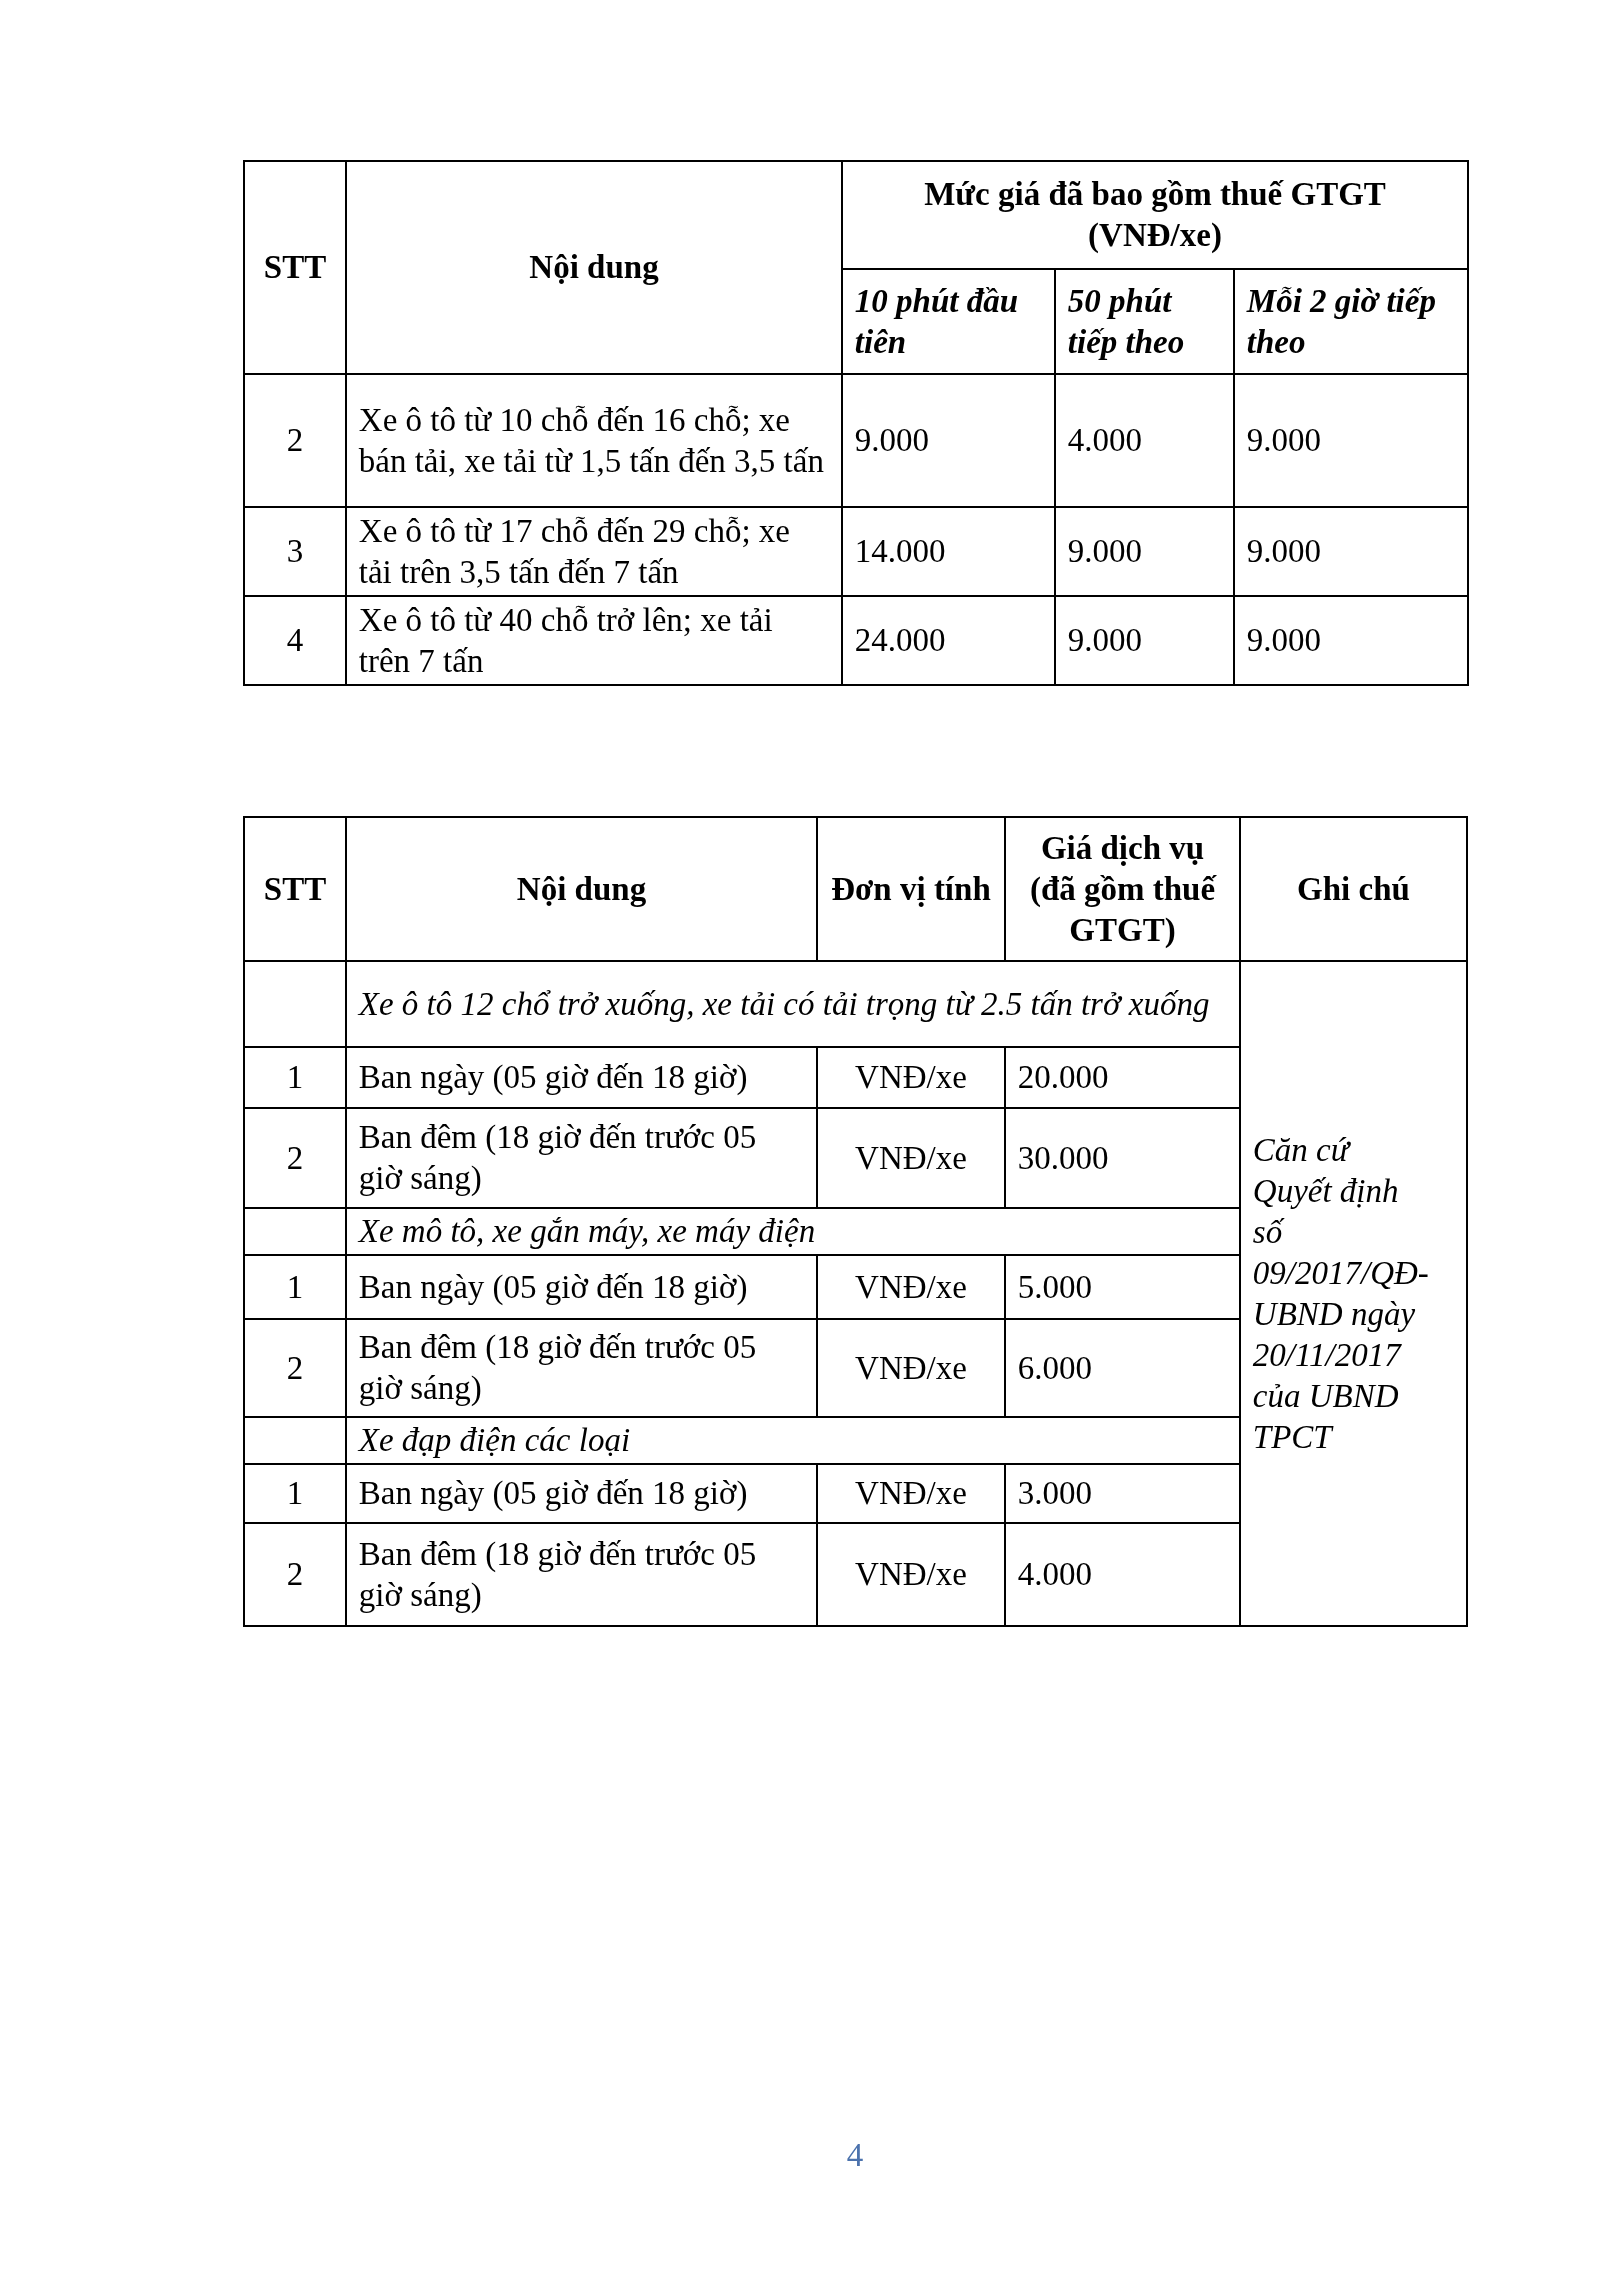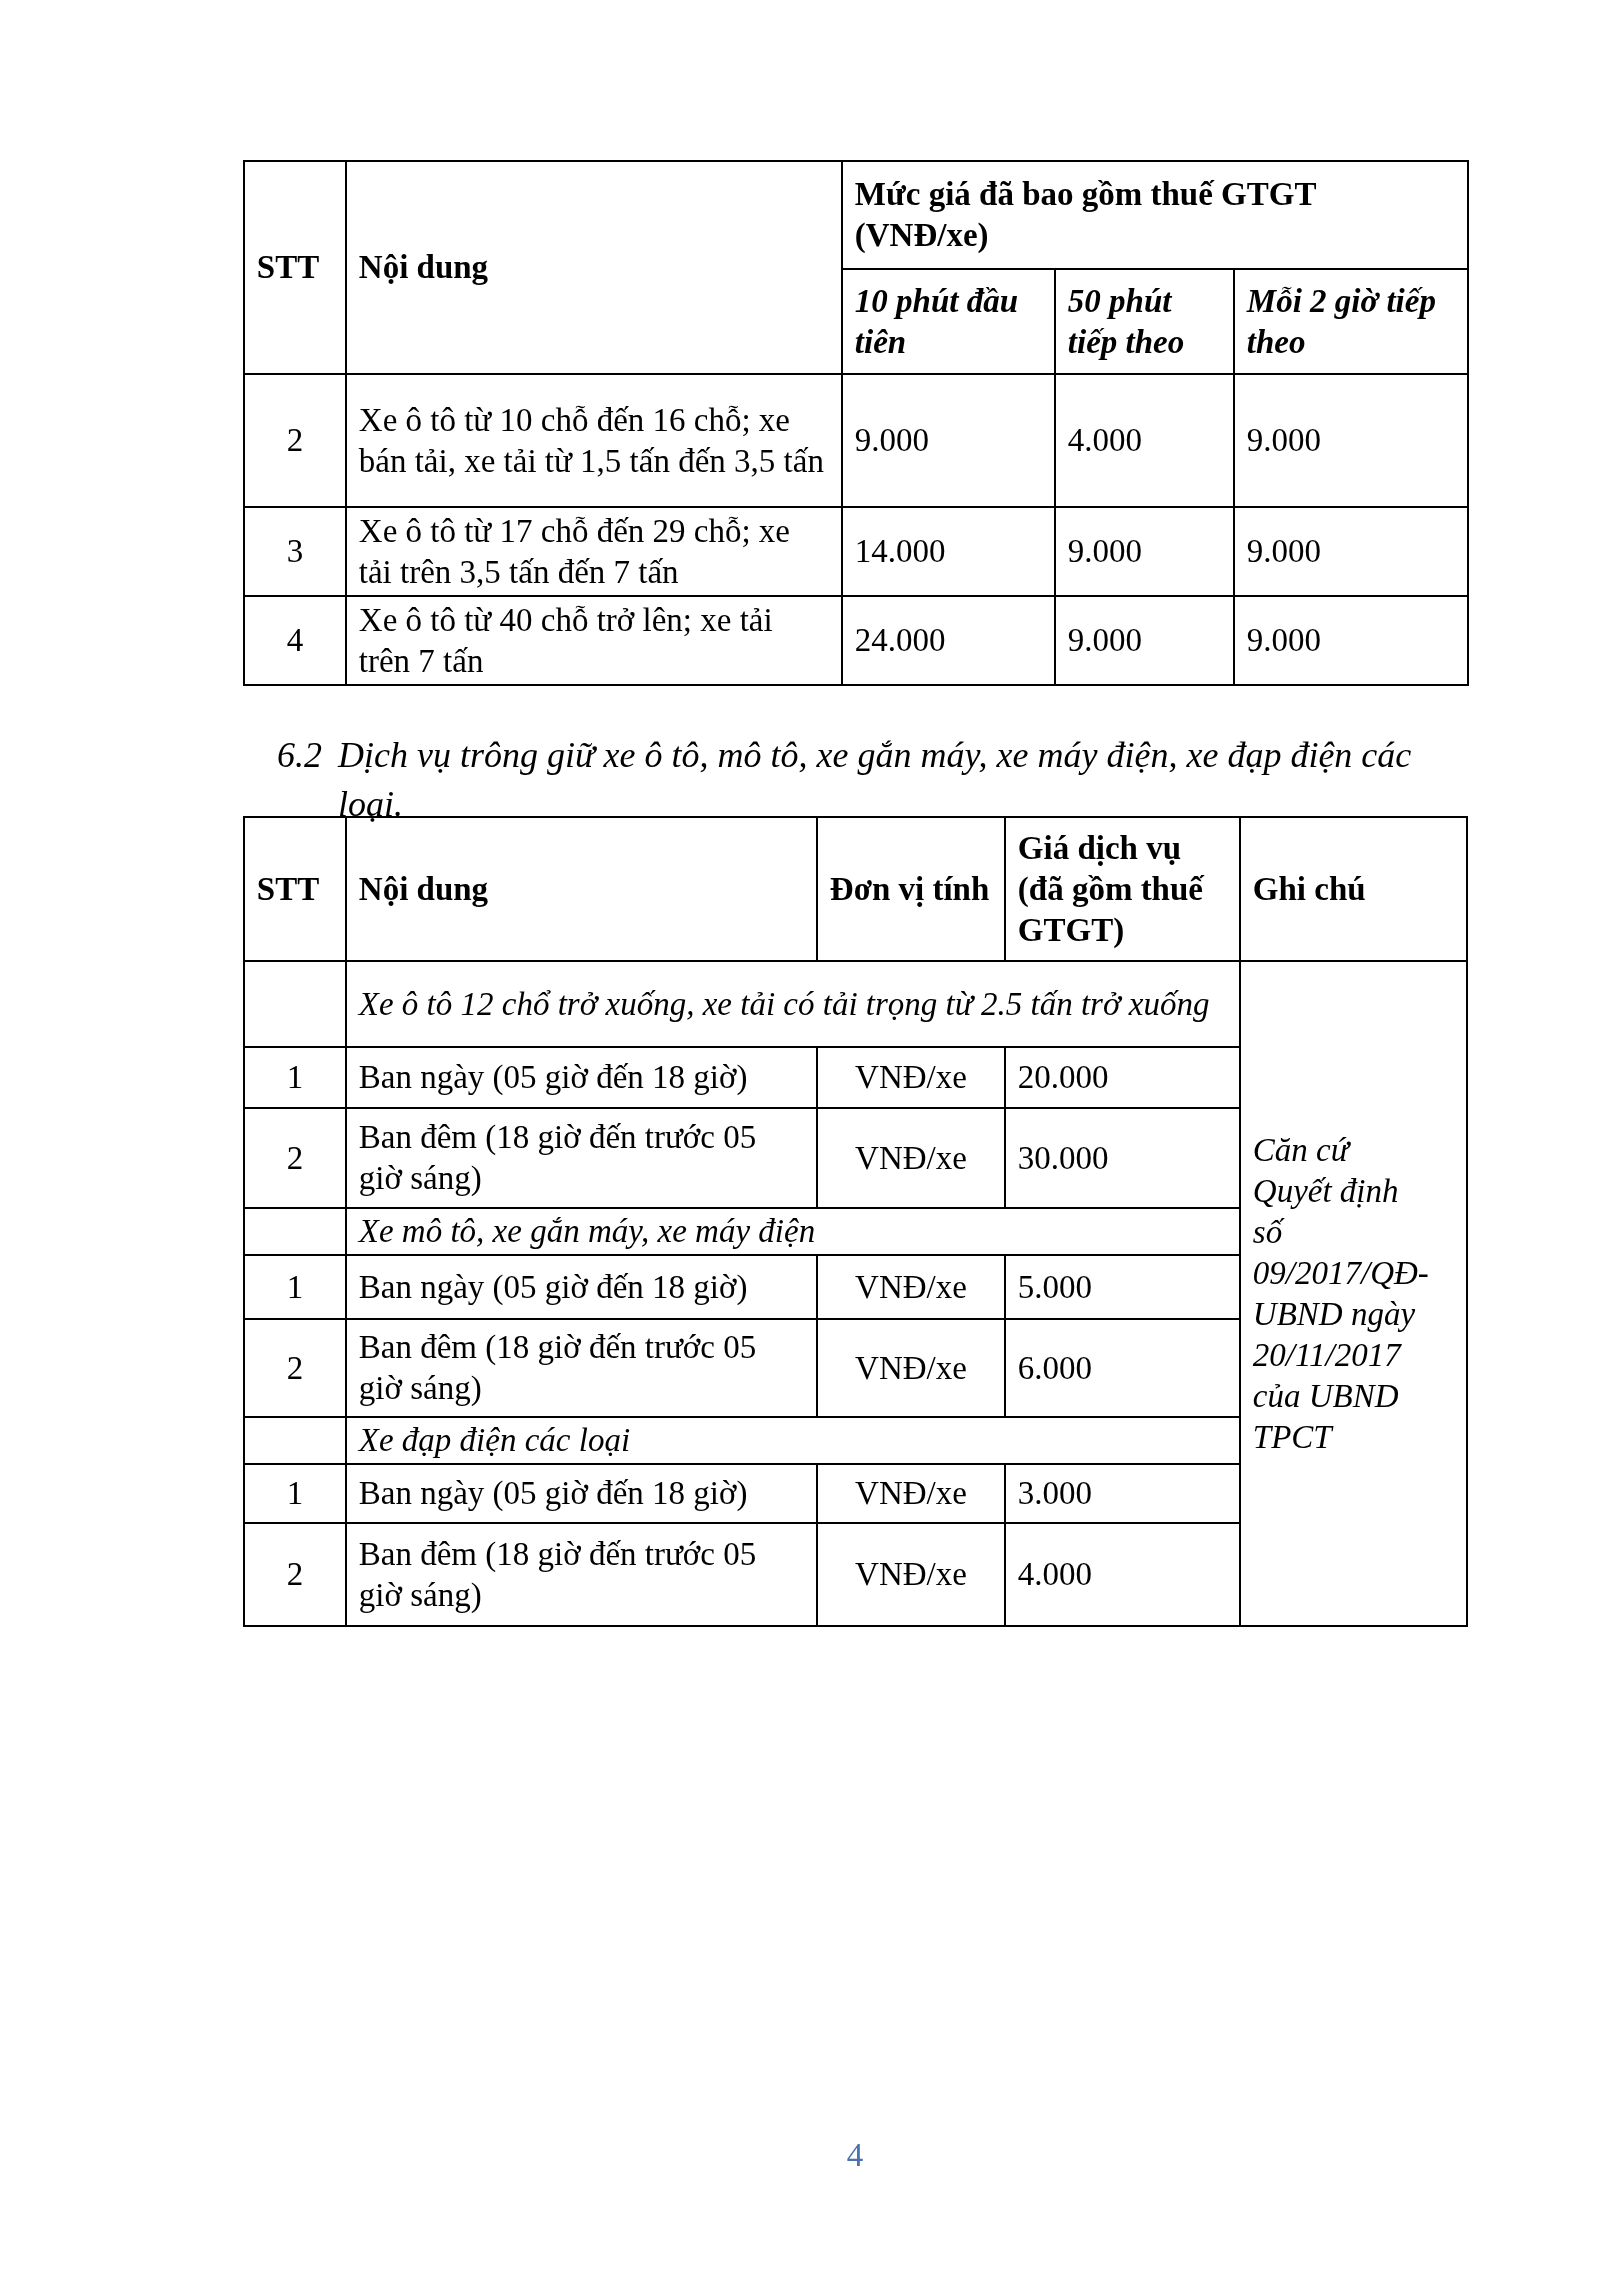--- a/index.html
+++ b/index.html
@@ -33,21 +33,21 @@
     padding: 2px 11.8px;
     overflow: hidden;
   }
   #table1 { left: 243px; top: 160px; }
   #table2 { left: 243px; top: 816px; }
 
   td.hdr {
     font-weight: bold;
     font-size: 35px;
     line-height: 45px;
-    text-align: left;
+    text-align: center;
     padding: 2px 7.8px;
   }
   td.subhdr {
     font-weight: bold;
     font-style: italic;
     font-size: 34px;
     line-height: 44px;
     text-align: left;
     padding: 2px 7.8px;
   }
@@ -155,25 +155,20 @@
       <tr style="height:89px">
         <td class="stt-c">4</td>
         <td class="content-c">Xe ô tô từ 40 chỗ trở lên; xe tải trên 7 tấn</td>
         <td class="num-c">24.000</td>
         <td class="num-c">9.000</td>
         <td class="num-c num-top">9.000</td>
       </tr>
     </tbody>
   </table>
 
-  <div class="section-heading">
-    <div class="section-num">6.2</div>
-    <div class="section-text pre">Dịch vụ trông giữ xe ô tô, mô tô, xe gắn máy, xe máy điện, xe đạp điện các
-loại.</div>
-  </div>
 
   <table class="doc-table" id="table2">
     <colgroup>
       <col style="width:102px">
       <col style="width:471px">
       <col style="width:188px">
       <col style="width:235px">
       <col style="width:227px">
     </colgroup>
     <tbody>

